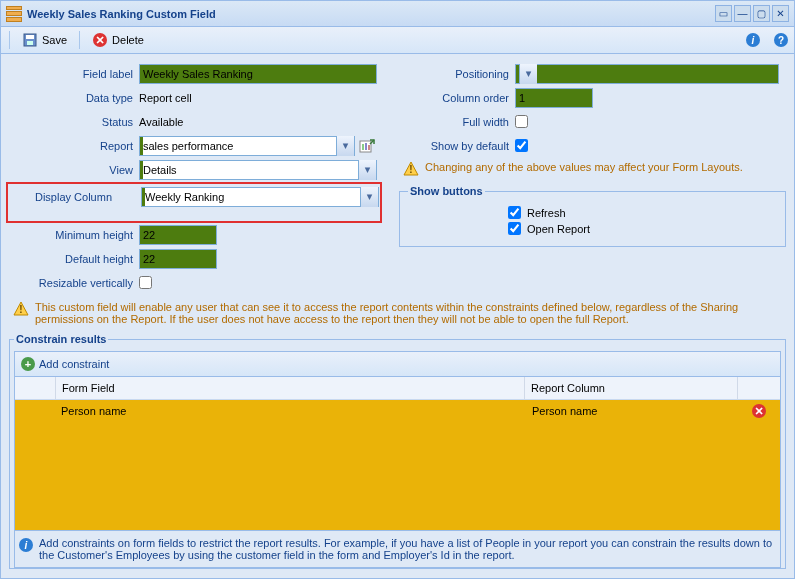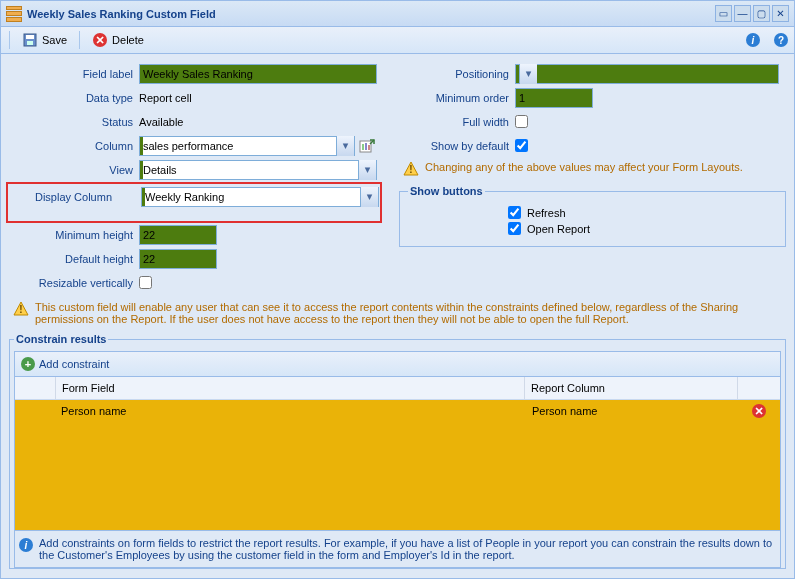--- a/index.html
+++ b/index.html
@@ -186,21 +186,21 @@
         </div>
         <div class="frow">
           <div class="flabel">Data type</div>
           <div class="fval ftext">Report cell</div>
         </div>
         <div class="frow">
           <div class="flabel">Status</div>
           <div class="fval ftext">Available</div>
         </div>
         <div class="frow">
-          <div class="flabel">Column</div>
+          <div class="flabel">Report</div>
           <div class="fval">
             <div class="combo" style="width:216px">
               <input value="sales performance" style="">
               <div class="trig">▾</div>
             </div>
             <span class="ic rptic">
               <svg width="16" height="16">
                   <rect x="1" y="3" width="11" height="11" fill="#fff" stroke="#888"></rect>
                   <rect x="3" y="6" width="2" height="6" fill="#8c8"></rect>
                   <rect x="6" y="5" width="2" height="7" fill="#88c"></rect>
@@ -254,21 +254,21 @@
       <div class="rcol">
         <div class="frow">
           <div class="flabel" style="width:110px">Positioning</div>
           <div class="fval">
             <div class="combo" style="width:264px">
               <div class="trig">▾</div>
             </div>
           </div>
         </div>
         <div class="frow">
-          <div class="flabel" style="width:110px">Minimum order</div>
+          <div class="flabel" style="width:110px">Column order</div>
           <div class="fval">
               <input type="text" style="width: 78px;" value="1">
             </div>
         </div>
         <div class="frow">
           <div class="flabel" style="width:110px">Full width</div>
           <div class="fval">
               <input type="checkbox" style="">
             </div>
         </div>

